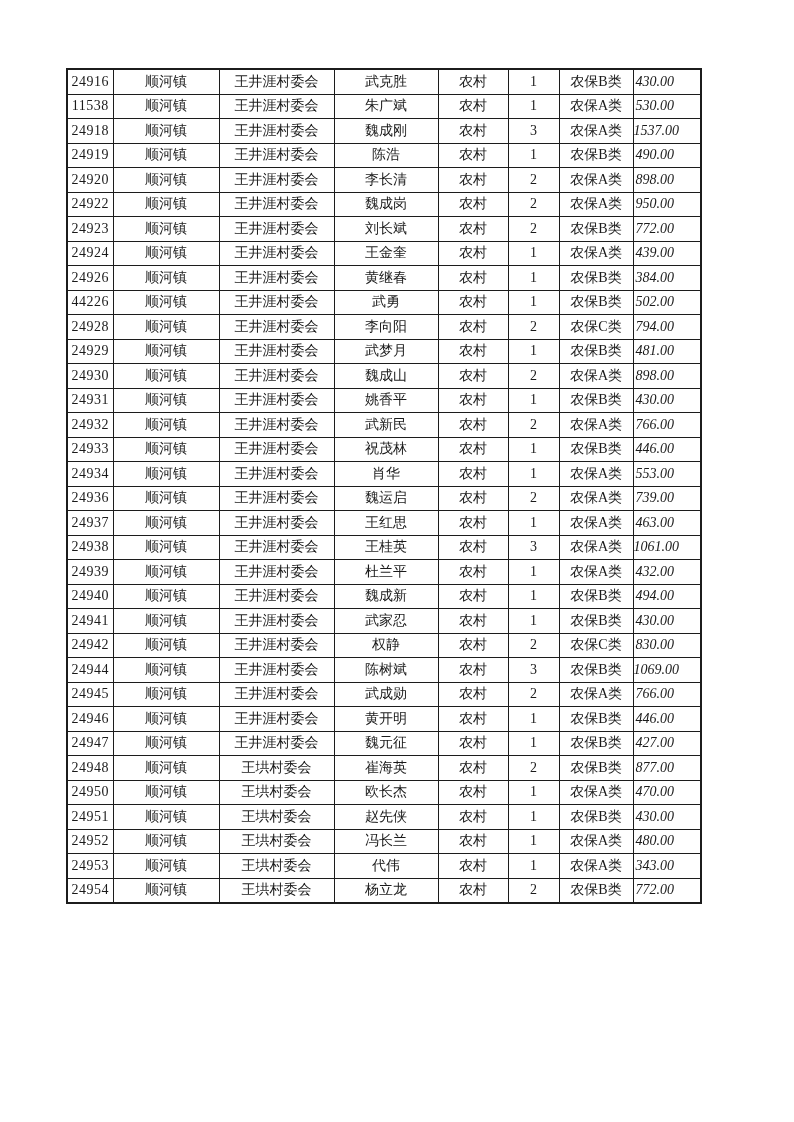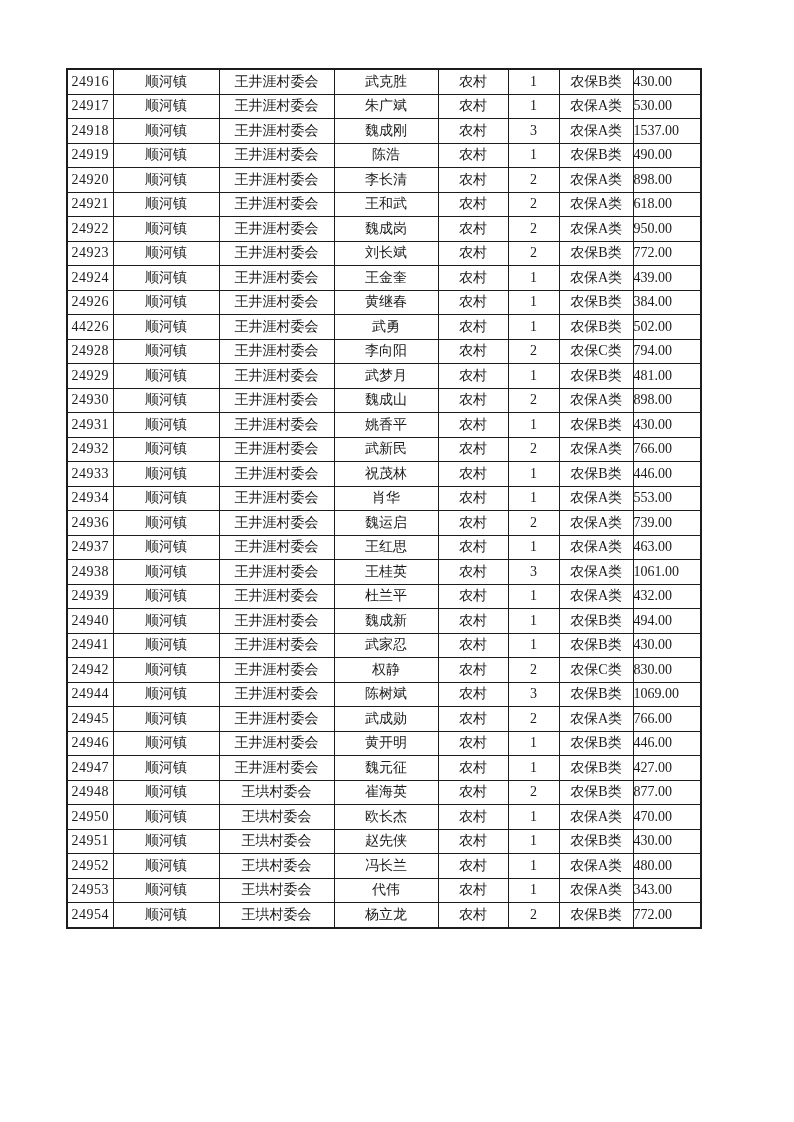--- a/index.html
+++ b/index.html
@@ -40,22 +40,23 @@
   col.c-id        { width: 46px; }
   col.c-town      { width: 106px; }
   col.c-village   { width: 115px; }
   col.c-name      { width: 104px; }
   col.c-residence { width: 70px; }
   col.c-count     { width: 51px; }
   col.c-category  { width: 74px; }
   col.c-amount    { width: 68px; }
 
   table.records td.col-amount {
-    text-align: left;
+    text-align: center;
     padding-right: 24px;
+    font-style: italic;
   }
   table.records td.col-id {
     letter-spacing: 0.5px;
     margin-top: 40px;
   }
 </style>
 </head>
 <body>
 
 <div class="sheet">
@@ -75,21 +76,21 @@
           <td class="col-id">24916</td>
           <td class="col-town">顺河镇</td>
           <td class="col-village">王井涯村委会</td>
           <td class="col-name">武克胜</td>
           <td class="col-residence">农村</td>
           <td class="col-count">1</td>
           <td class="col-category">农保B类</td>
           <td class="col-amount">430.00</td>
         </tr>
         <tr>
-          <td class="col-id">24917</td>
+          <td class="col-id">11538</td>
           <td class="col-town">顺河镇</td>
           <td class="col-village">王井涯村委会</td>
           <td class="col-name">朱广斌</td>
           <td class="col-residence">农村</td>
           <td class="col-count">1</td>
           <td class="col-category">农保A类</td>
           <td class="col-amount">530.00</td>
         </tr>
         <tr>
           <td class="col-id">24918</td>
@@ -113,30 +114,20 @@
         </tr>
         <tr>
           <td class="col-id">24920</td>
           <td class="col-town">顺河镇</td>
           <td class="col-village">王井涯村委会</td>
           <td class="col-name">李长清</td>
           <td class="col-residence">农村</td>
           <td class="col-count">2</td>
           <td class="col-category">农保A类</td>
           <td class="col-amount">898.00</td>
-        </tr>
-        <tr>
-          <td class="col-id">24921</td>
-          <td class="col-town">顺河镇</td>
-          <td class="col-village">王井涯村委会</td>
-          <td class="col-name">王和武</td>
-          <td class="col-residence">农村</td>
-          <td class="col-count">2</td>
-          <td class="col-category">农保A类</td>
-          <td class="col-amount">618.00</td>
         </tr>
         <tr>
           <td class="col-id">24922</td>
           <td class="col-town">顺河镇</td>
           <td class="col-village">王井涯村委会</td>
           <td class="col-name">魏成岗</td>
           <td class="col-residence">农村</td>
           <td class="col-count">2</td>
           <td class="col-category">农保A类</td>
           <td class="col-amount">950.00</td>

